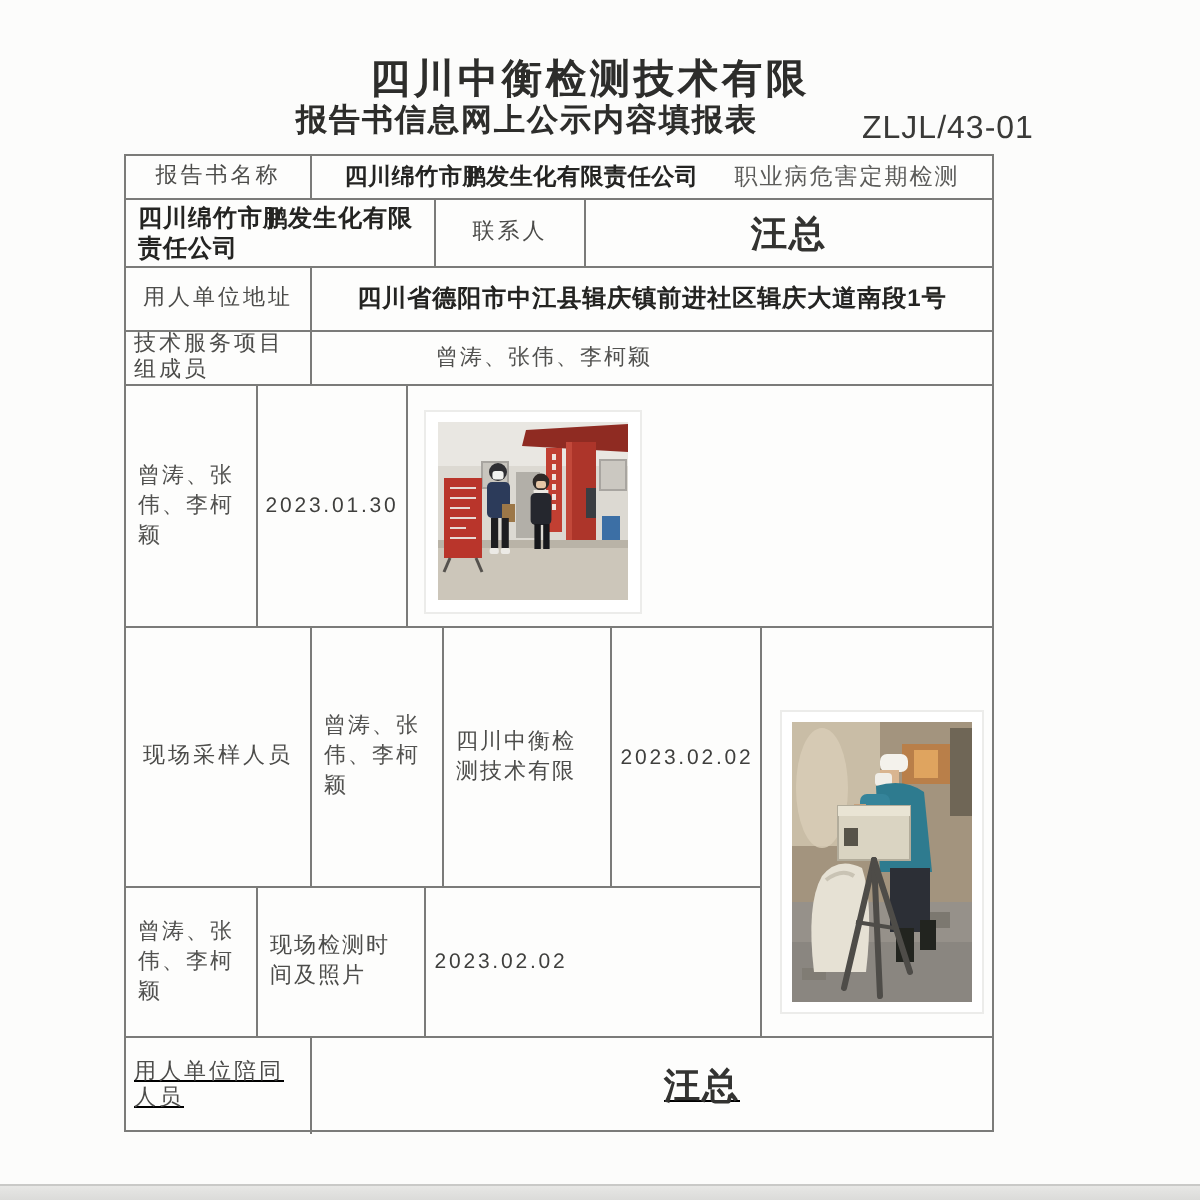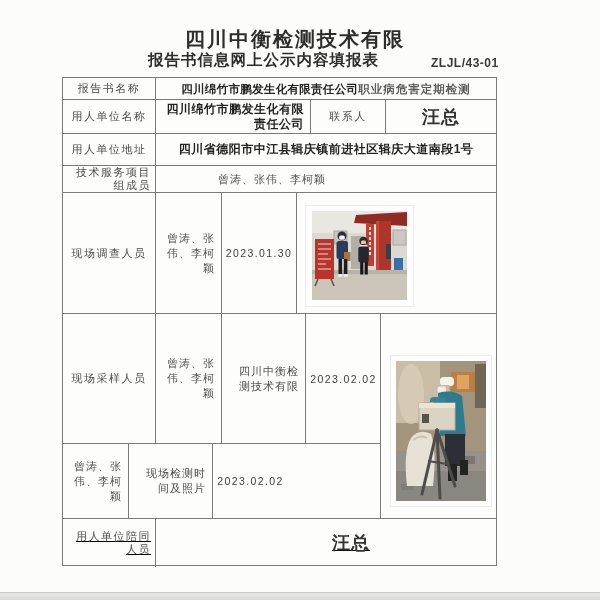--- a/index.html
+++ b/index.html
@@ -12,46 +12,46 @@
   .title1{
     position:absolute;top:26px;left:0;right:10px;text-align:center;
     font-size:20px;font-weight:bold;color:#2d2d2b;letter-spacing:2px;
   }
   .title2{
     position:absolute;top:50px;left:148px;
     font-size:15.5px;font-weight:bold;color:#2d2d2b;letter-spacing:1px;
   }
   .doc-code{
     position:absolute;top:56px;left:431px;
-    font-size:12px;font-weight:bold;color:#3a3a38;letter-spacing:.5px;
+    font-size:16px;font-weight:normal;color:#3a3a38;letter-spacing:.5px;
   }
   .doc-table{
     position:absolute;left:62px;top:77px;width:435px;height:489px;
     border:1px solid #7b7b79;box-sizing:border-box;background:#fdfdfc;
   }
   .tr{display:flex;border-bottom:1px solid #7b7b79;box-sizing:border-box;}
   .tr:last-child{border-bottom:none;text-decoration:underline;}
   .td{
     box-sizing:border-box;border-right:1px solid #7b7b79;
     display:flex;align-items:center;justify-content:center;
-    text-align:right;overflow:hidden;
+    text-align:left;overflow:hidden;
   }
   .td:last-child{border-right:none;}
   .col-a{width:93px;flex:none;padding:0 4px;}
   .col-b2{width:155px;flex:none;padding:0 6px;}
   .col-c2{width:75px;flex:none;}
   .col-b{width:66px;flex:none;padding:0 6px;}
   .col-c{width:84px;flex:none;padding:0 6px;}
   .col-d{width:75px;flex:none;}
   .flex1{flex:1;}
   .label{font-size:11px;color:#4c4c4a;letter-spacing:1.5px;line-height:13px;}
   .bold-val{font-weight:bold;font-size:12px;color:#242422;letter-spacing:.5px;line-height:15px;}
   .r1-line{font-size:11.5px;line-height:14px;white-space:nowrap;}
   .r1-line b{color:#242422;letter-spacing:.3px;}
-  .r1-line .suffix{color:#5c5c5a;font-weight:bold;letter-spacing:1px;}
+  .r1-line .suffix{color:#5c5c5a;font-weight:normal;letter-spacing:1px;padding-left:18px;}
   .names{font-size:11px;color:#525250;letter-spacing:1px;line-height:15px;}
   .time-label{font-size:11px;color:#4c4c4a;letter-spacing:1px;line-height:15px;}
   .date{font-size:10.5px;color:#3f3f3d;letter-spacing:1.4px;white-space:nowrap;}
   .contact-val{font-size:18px;font-weight:600;color:#333331;letter-spacing:1px;}
   .team-val{transform:translateX(-54px);}
   .escort-val{transform:translateX(25px);}
   .tr-group{display:flex;border-bottom:1px solid #7b7b79;box-sizing:border-box;}
   .group-left{width:318px;flex:none;display:flex;flex-direction:column;border-right:1px solid #7b7b79;box-sizing:border-box;}
   .sub-tr{display:flex;box-sizing:border-box;}
   .sub-tr.first{border-bottom:1px solid #7b7b79;}
@@ -79,40 +79,38 @@
   <div class="doc-table">
 
     <div class="tr" style="height:22px">
       <div class="td col-a label">报告书名称</div>
       <div class="td flex1">
         <span class="r1-line"><b>四川绵竹市鹏发生化有限责任公司</b><span class="suffix">职业病危害定期检测</span></span>
       </div>
     </div>
 
     <div class="tr" style="height:34px">
-      <div class="td col-a label">用人单位名称</div>
       <div class="td col-b2 bold-val">四川绵竹市鹏发生化有限责任公司</div>
       <div class="td col-c2 label">联系人</div>
       <div class="td flex1 contact-val">汪总</div>
     </div>
 
     <div class="tr" style="height:32px">
       <div class="td col-a label">用人单位地址</div>
       <div class="td flex1 bold-val">四川省德阳市中江县辑庆镇前进社区辑庆大道南段1号</div>
     </div>
 
     <div class="tr" style="height:27px">
       <div class="td col-a label">技术服务项目组成员</div>
       <div class="td flex1 names">
           <span class="team-val">曾涛、张伟、李柯颖</span>
         </div>
     </div>
 
     <div class="tr" style="height:121px">
-      <div class="td col-a label">现场调查人员</div>
       <div class="td col-b names">曾涛、张伟、李柯颖</div>
       <div class="td col-d date">2023.01.30</div>
       <div class="td photo-cell">
         <div class="photo-frame photo-survey" title="现场调查照片：两名工作人员在厂区门口红色立柱前合影">
           <svg viewBox="0 0 107 100" width="107" height="100">
             <rect width="107" height="100" fill="#ffffff"></rect>
             <rect x="6" y="5" width="95" height="89" fill="#dcd9d2"></rect>
             <rect x="6" y="5" width="95" height="22" fill="#e9e7e2"></rect>
             <polygon points="50,9 101,6 101,20 48,17" fill="#8f2b22"></polygon>
             <rect x="70" y="15" width="15" height="60" fill="#ad352a"></rect>

